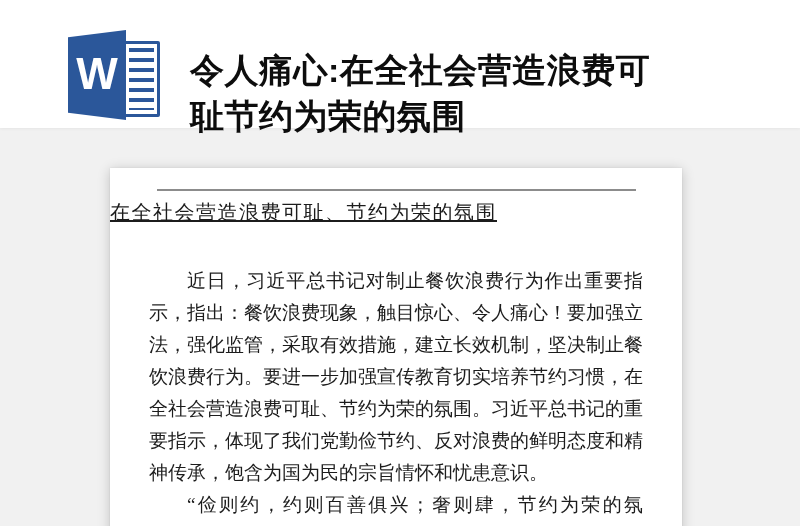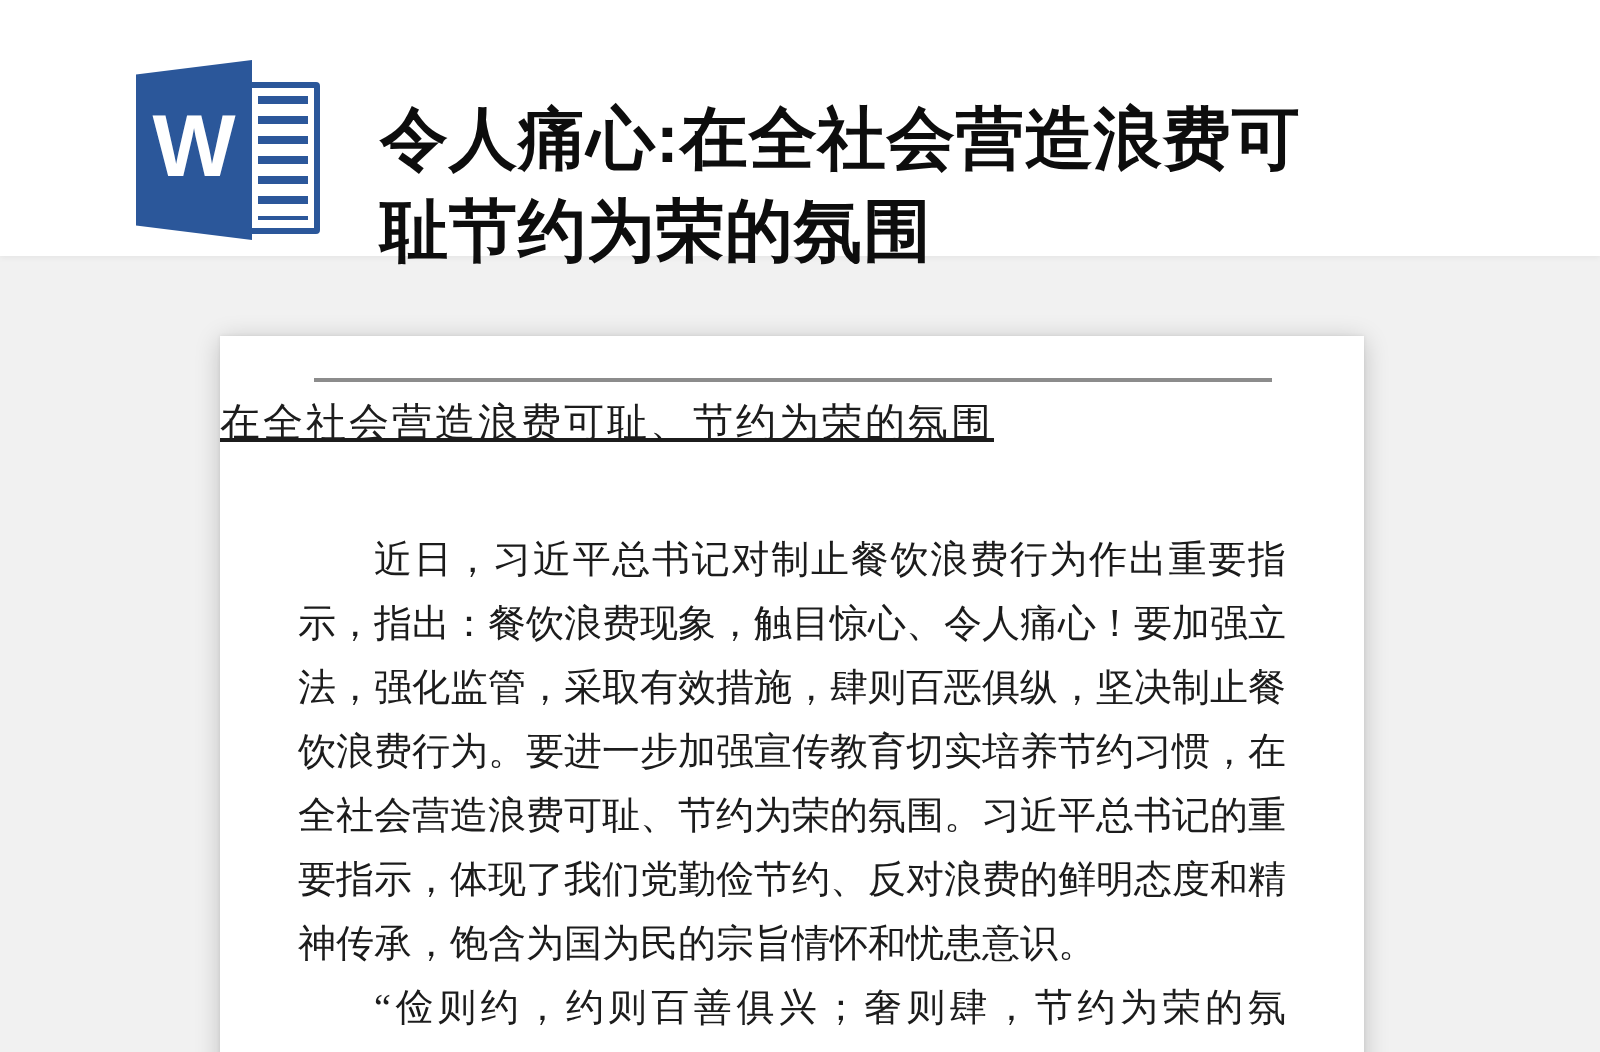--- a/index.html
+++ b/index.html
@@ -129,18 +129,18 @@
         <span class="word-icon-letter">W</span>
       </div>
     </div>
     <h1 class="header-title">令人痛心:在全社会营造浪费可耻节约为荣的氛围</h1>
   </div>
 
   <div class="doc-page">
     <div class="doc-rule"></div>
     <div class="doc-title">在全社会营造浪费可耻、节约为荣的氛围</div>
     <div class="doc-body">
-      <p>近日，习近平总书记对制止餐饮浪费行为作出重要指示，指出：餐饮浪费现象，触目惊心、令人痛心！要加强立法，强化监管，采取有效措施，肆则百恶俱纵，坚决制止餐饮浪费行为。要进一步加强宣传教育切实培养节约习惯，在全社会营造浪费可耻、节约为荣的氛围。习近平总书记的重要指示，体现了我们党勤俭节约、反对浪费的鲜明态度和精神传承，饱含为国为民的宗旨情怀和忧患意识。</p>
+      <p>近日，习近平总书记对制止餐饮浪费行为作出重要指示，指出：餐饮浪费现象，触目惊心、令人痛心！要加强立法，强化监管，采取有效措施，建立长效机制，坚决制止餐饮浪费行为。要进一步加强宣传教育切实培养节约习惯，在全社会营造浪费可耻、节约为荣的氛围。习近平总书记的重要指示，体现了我们党勤俭节约、反对浪费的鲜明态度和精神传承，饱含为国为民的宗旨情怀和忧患意识。</p>
       <p>“俭则约，约则百善俱兴；奢则肆，节约为荣的氛围。”党</p>
     </div>
   </div>
 
 </div>
 
 </body></html>

